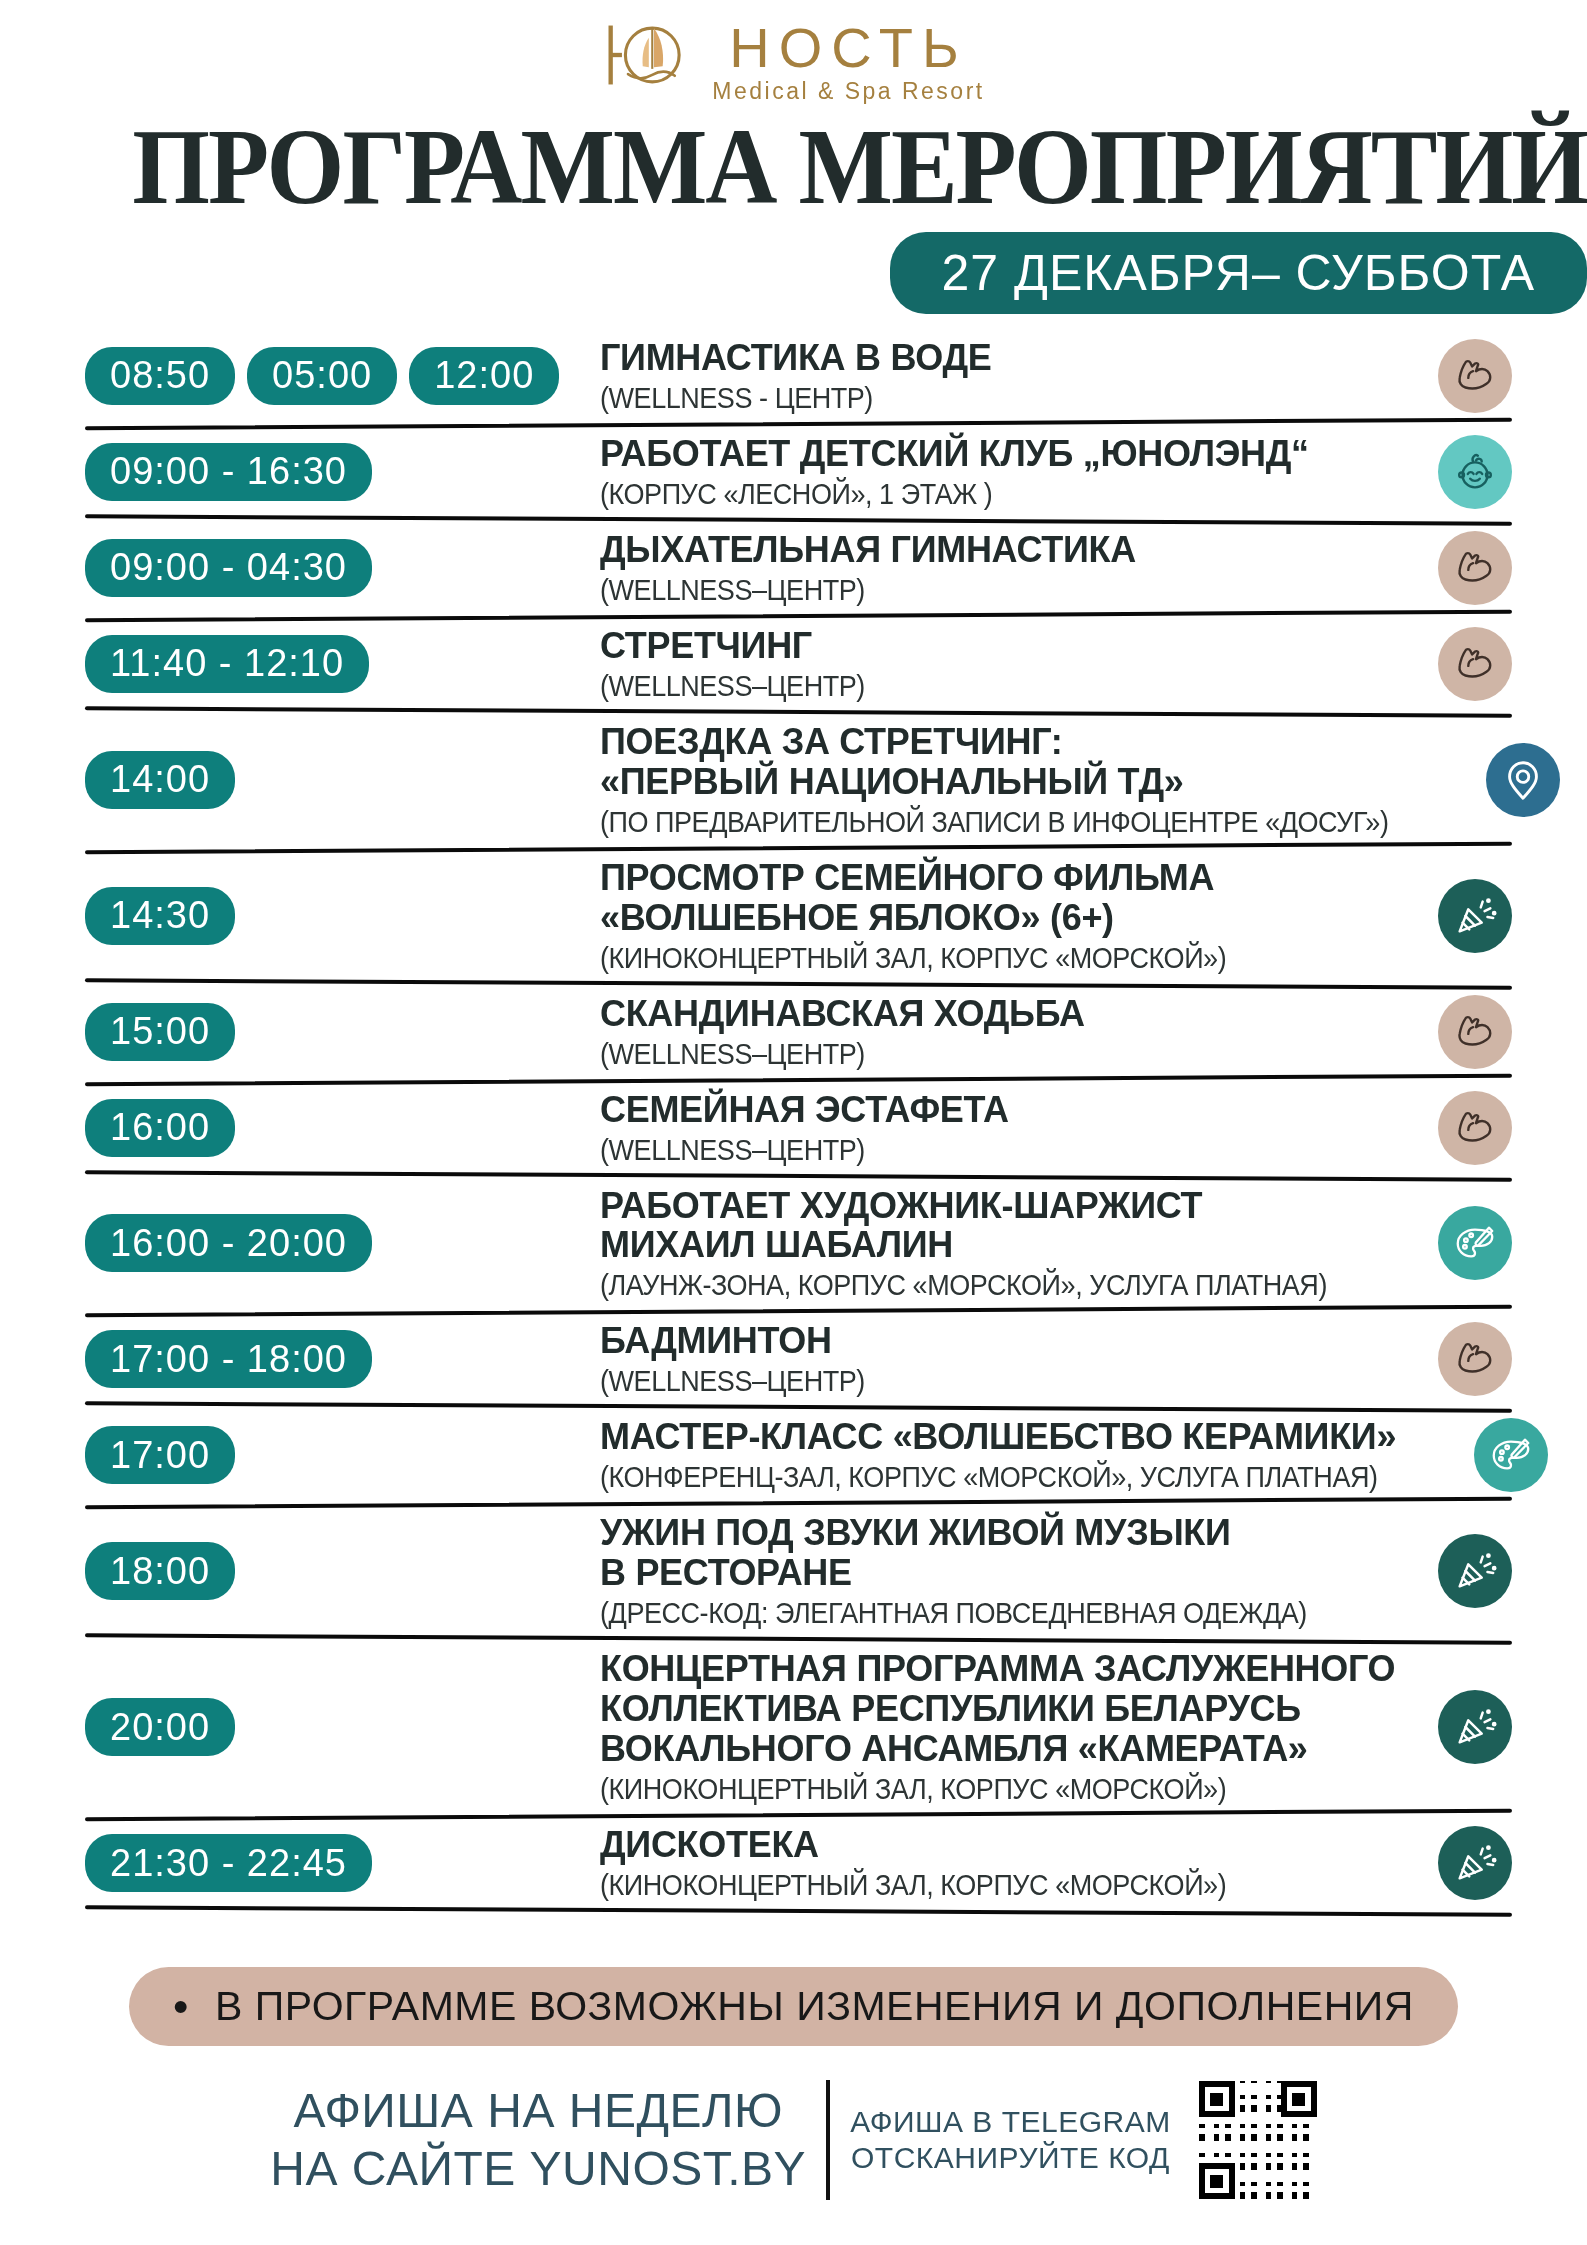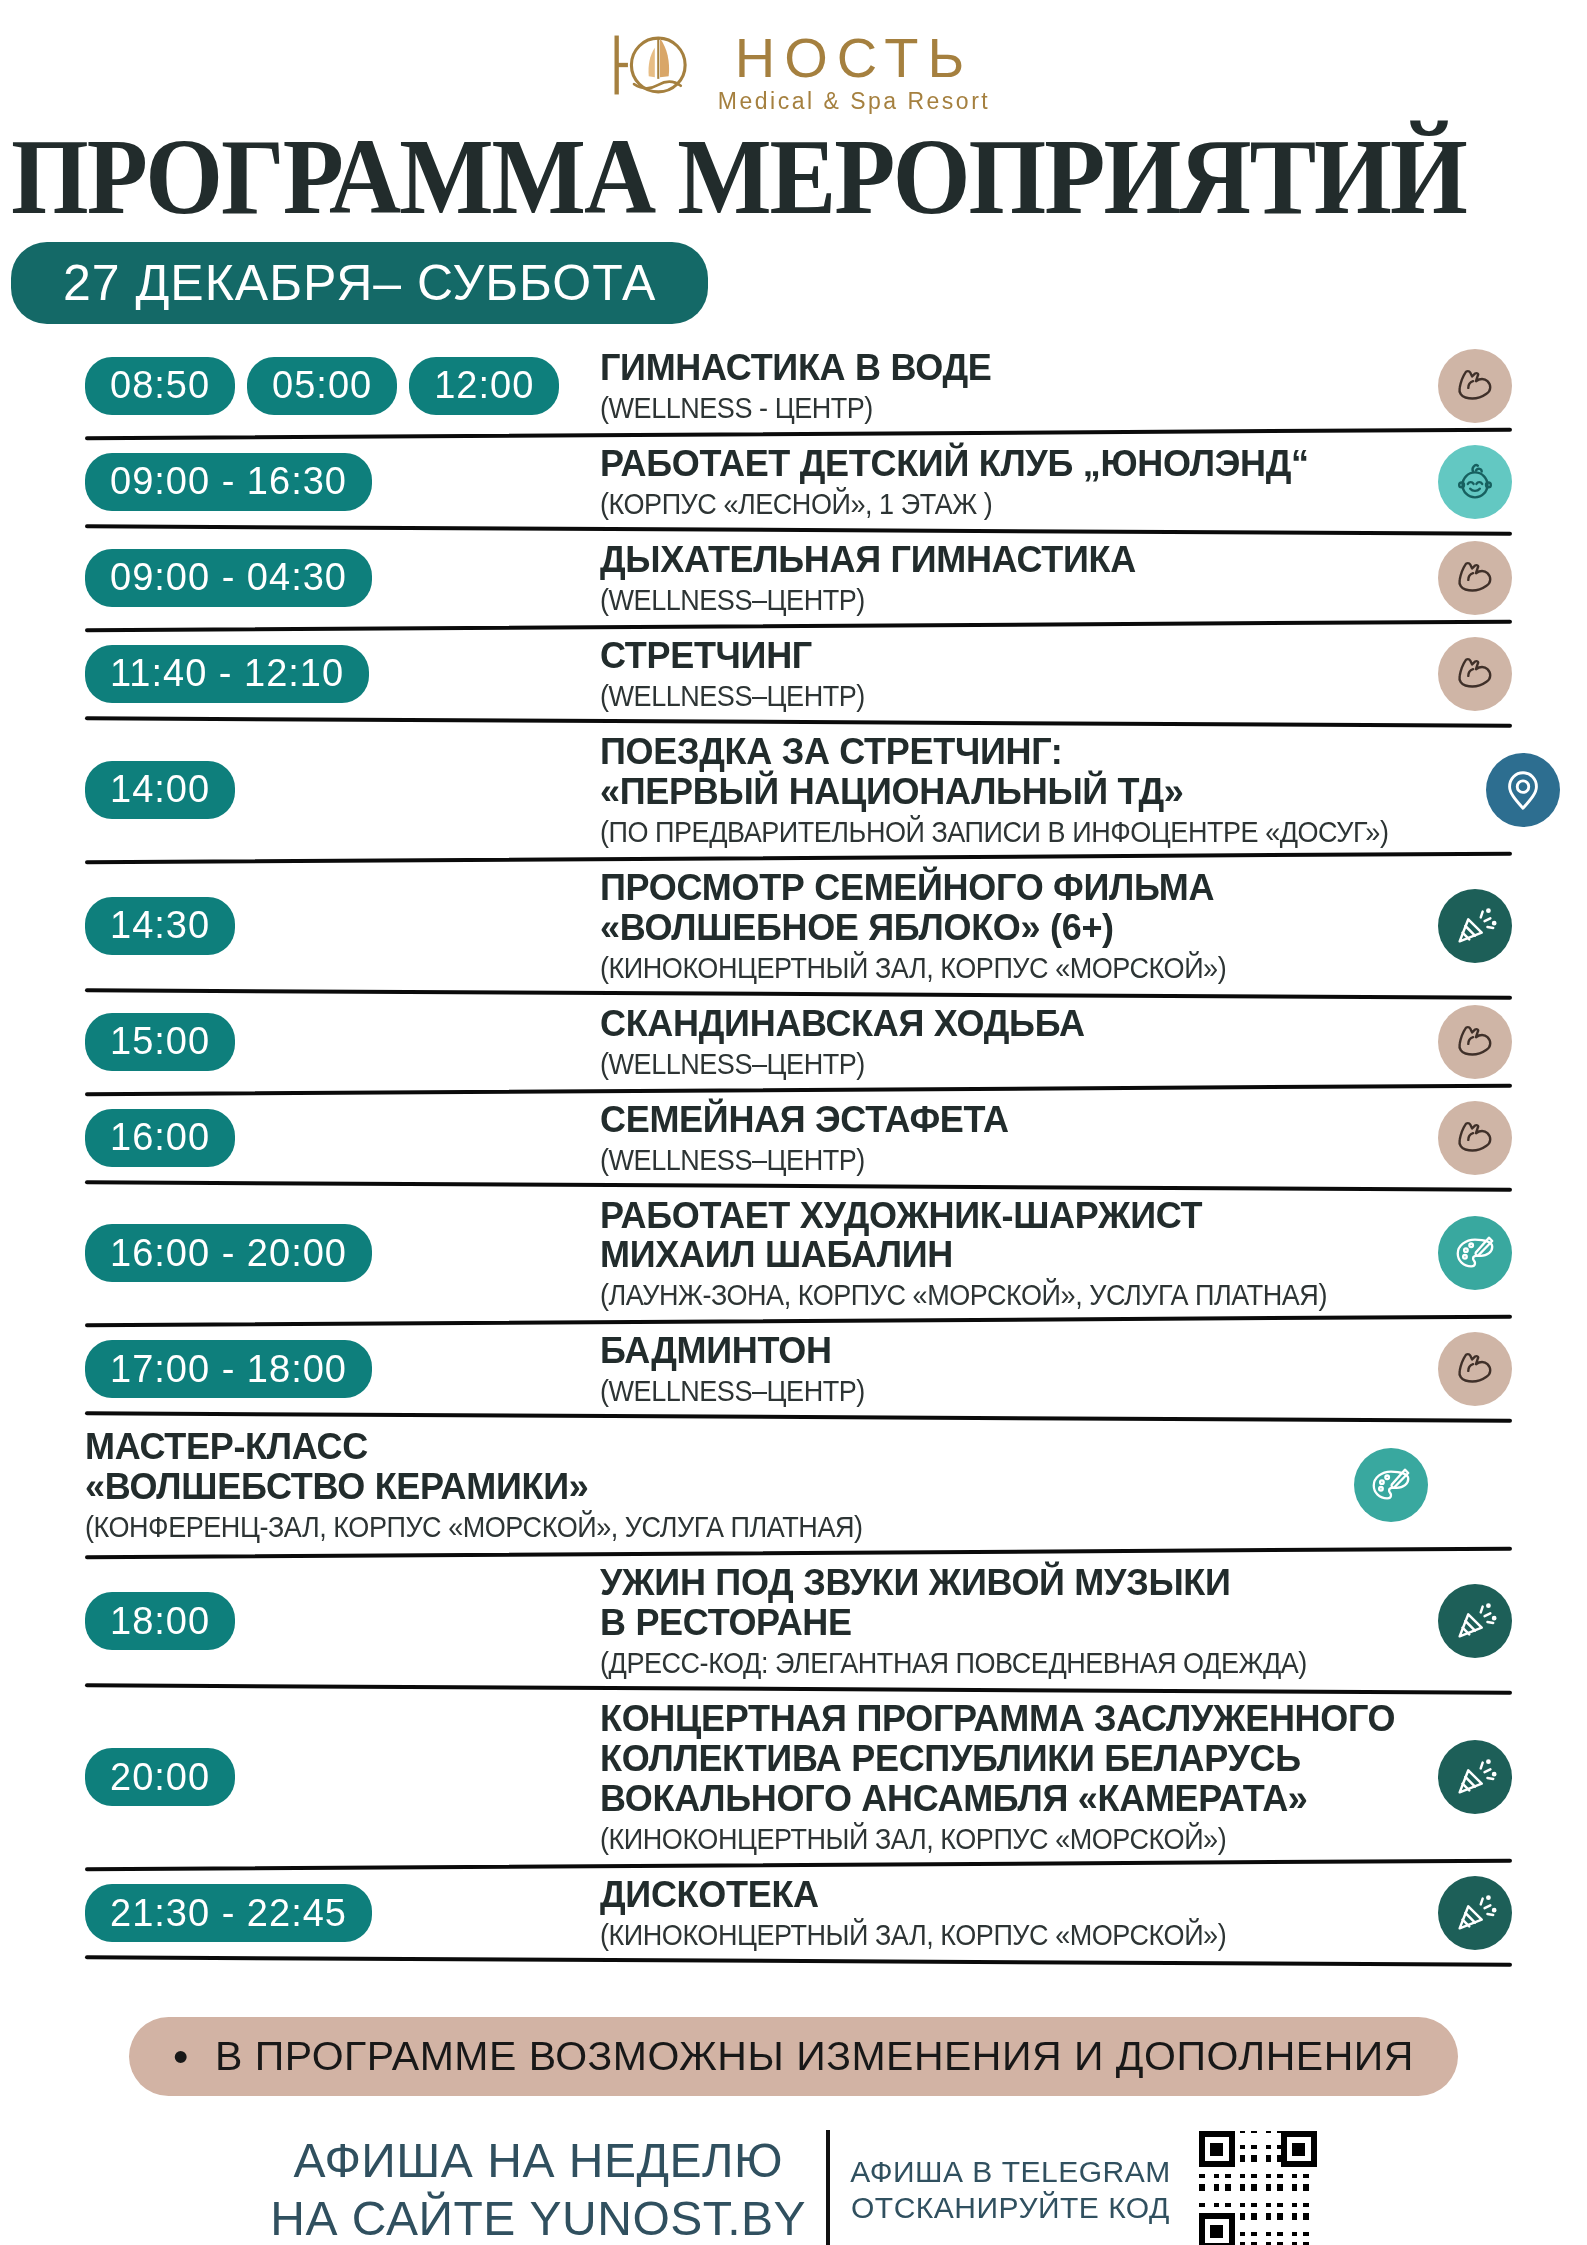--- a/index.html
+++ b/index.html
@@ -4,21 +4,21 @@
 <style>
   html,body{margin:0;padding:0;}
   body{
     width:1587px;height:2245px;background:#ffffff;overflow:hidden;
     font-family:"Liberation Sans", sans-serif;
     -webkit-font-smoothing:antialiased;
   }
   .page{position:relative;width:1587px;height:2245px;background:#fff;}
 
   
-  .header{text-align:left;padding-top:24px;margin-left:11px;}
+  .header{text-align:right;padding-top:14px;}
   .logo{display:flex;justify-content:center;align-items:flex-start;gap:6px;height:88px;}
   .logo-mark{flex:0 0 auto;}
   .logo-textcol{display:flex;flex-direction:column;align-items:center;padding-top:6px;}
   .logo-name{
     font-size:56px;line-height:1;color:var(--gold);
     letter-spacing:9px;font-weight:400;
   }
   .logo-tagline{
     font-size:23px;color:var(--gold);letter-spacing:2.5px;margin-top:2px;
   }
@@ -352,20 +352,23 @@
             <svg width="46" height="46" viewBox="0 0 48 48" fill="none" stroke="currentColor" stroke-width="2.5" stroke-linecap="round" stroke-linejoin="round">
               <path d="M14 36c-4-1-7-5-6-10 1-6 4-13 6-16 1-2 4-2 5 0l2 4 3-3c2-1 4 0 3 2l-2 6c4-3 9-3 12 0 4 4 4 10-1 13-7 5-15 6-22 4z"></path>
               <path d="M22 19c-3 1-5 4-5 7"></path>
             </svg>
           </span>
     </div>
   </div>
   <div class="divider tilt-b"></div>
 
   <div class="row">
+    <div class="times">
+          <span class="pill">17:00</span>
+        </div>
     <div class="event">
       <div class="event-title">
             <div>МАСТЕР-КЛАСС «ВОЛШЕБСТВО КЕРАМИКИ»</div>
           </div>
       <div class="event-sub">(КОНФЕРЕНЦ-ЗАЛ, КОРПУС «МОРСКОЙ», УСЛУГА ПЛАТНАЯ)</div>
     </div>
     <div class="icon-wrap">
       <span class="icon-circle" style="background: rgb(57, 168, 159); color: rgb(255, 255, 255);">
             <svg width="46" height="46" viewBox="0 0 48 48" fill="none" stroke="currentColor" stroke-width="2.4" stroke-linecap="round" stroke-linejoin="round">
               <path d="M24 10C14 10 6 16.5 6 24.5 6 32 12 38 20 38c2.5 0 4-1.5 4-3.5 0-2-2-2.8-2-4.8 0-1.5 1.3-2.7 3.5-2.7H30c7 0 12-4.5 12-9.5C42 12.5 34 10 24 10z"></path>

